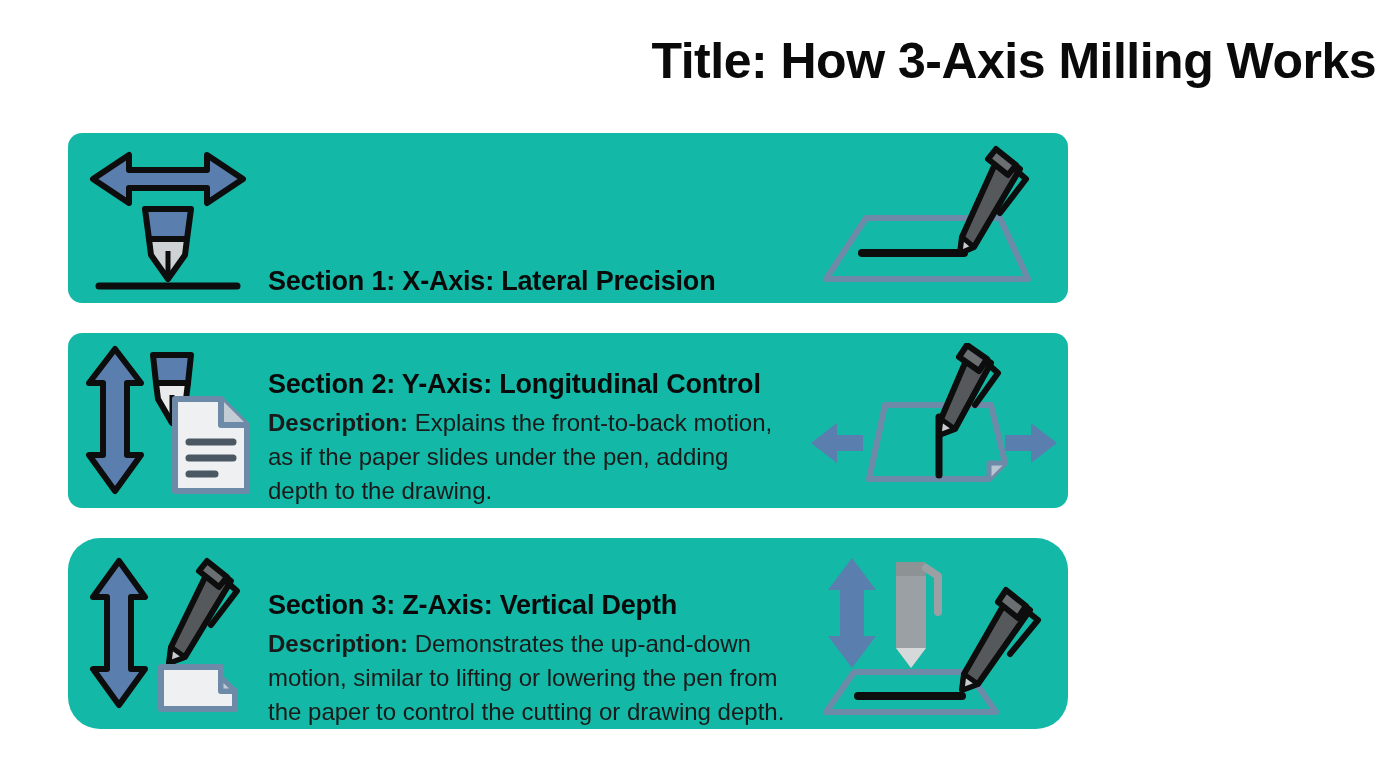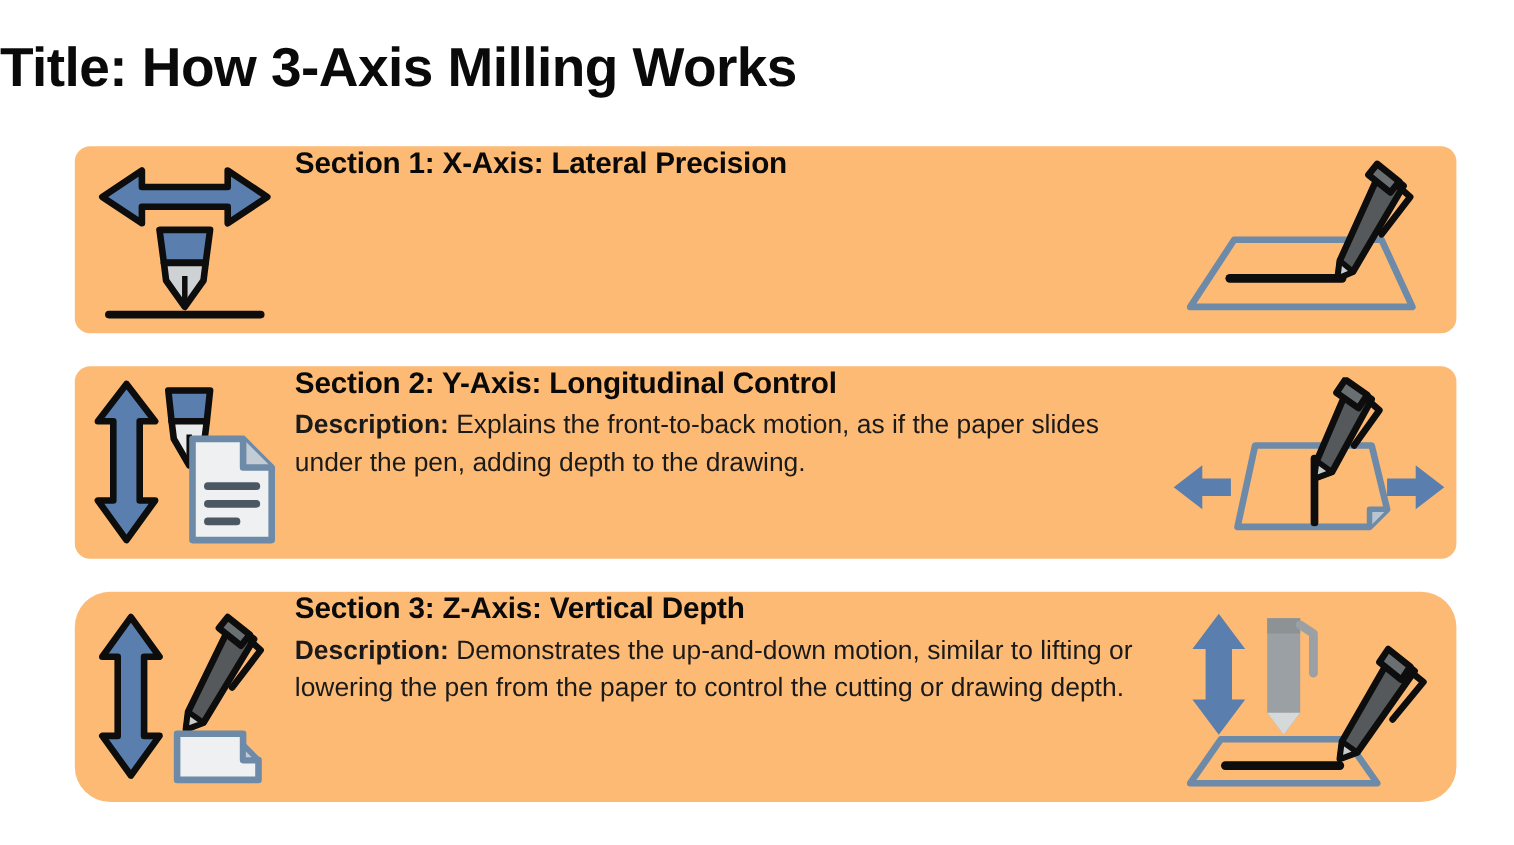--- a/index.html
+++ b/index.html
@@ -18,41 +18,41 @@
     position: relative;
     width: 1376px;
     height: 768px;
     background: #ffffff;
   }
   .title {
     position: absolute;
     top: 32px;
     left: 0;
     width: 1376px;
-    text-align: left;
+    text-align: right;
     font-size: 50px;
     font-weight: bold;
     letter-spacing: -0.5px;
     color: #0a0a0a;
   }
   .cards {
     position: absolute;
     top: 133px;
     left: 68px;
     width: 1240px;
   }
   .card {
     position: relative;
     box-sizing: border-box;
-    width: 1256px;
-    background: #fdba74;
+    width: 1000px;
+    background: #14b8a6;
     border-radius: 14px;
     margin-bottom: 30px;
     display: flex;
-    align-items: flex-start;
+    align-items: flex-end;
     overflow: hidden;
   }
   .card-1 { height: 170px; }
   .card-2 { height: 175px; }
   .card-3 { height: 191px; border-radius: 32px; }
 
   .icon-left {
     flex: 0 0 200px;
     height: 100%;
     display: flex;

